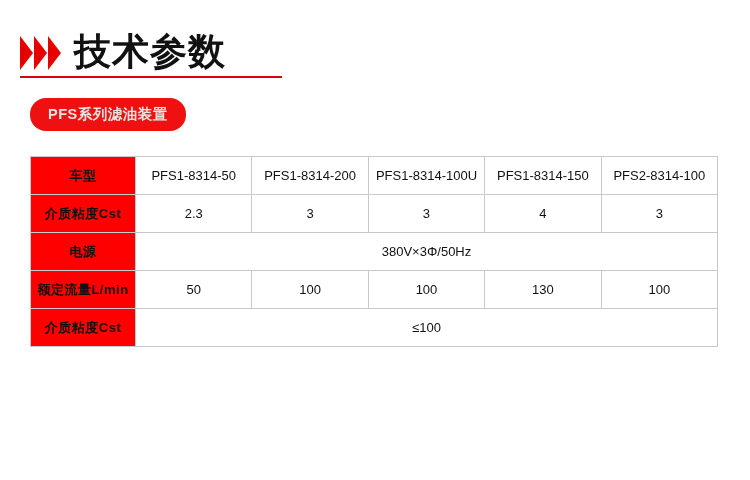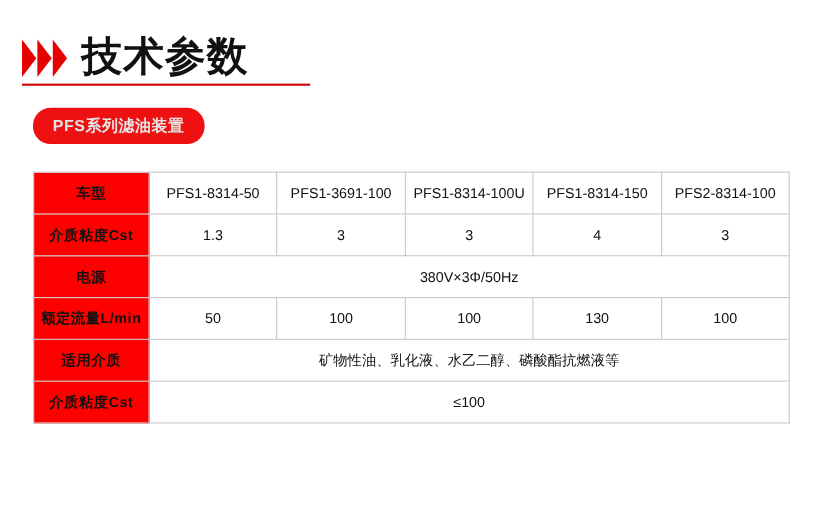--- a/index.html
+++ b/index.html
@@ -128,50 +128,46 @@
   </div>
 
   <div class="badge">PFS系列滤油装置</div>
 
   <div class="table-wrap">
     <table class="spec">
       <tbody>
         <tr>
           <td class="label">车型</td>
           <td class="hdr">PFS1-8314-50</td>
-          <td class="hdr">PFS1-3691-100</td>
+          <td class="hdr">PFS1-8314-200</td>
           <td class="hdr">PFS1-8314-100U</td>
           <td class="hdr">PFS1-8314-150</td>
           <td class="hdr">PFS2-8314-100</td>
         </tr>
         <tr>
           <td class="label">介质粘度Cst</td>
-          <td>1.3</td>
+          <td>2.3</td>
           <td>3</td>
           <td>3</td>
           <td>4</td>
           <td>3</td>
         </tr>
         <tr>
           <td class="label">电源</td>
           <td colspan="5">380V×3Φ/50Hz</td>
         </tr>
         <tr>
           <td class="label">额定流量L/min</td>
           <td>50</td>
           <td>100</td>
           <td>100</td>
           <td>130</td>
           <td>100</td>
         </tr>
         <tr>
-          <td class="label">适用介质</td>
-          <td colspan="5">矿物性油、乳化液、水乙二醇、磷酸酯抗燃液等</td>
-        </tr>
-        <tr>
           <td class="label">介质粘度Cst</td>
           <td colspan="5">≤100</td>
         </tr>
       </tbody>
     </table>
   </div>
 
 </div>
 
 </body></html>

